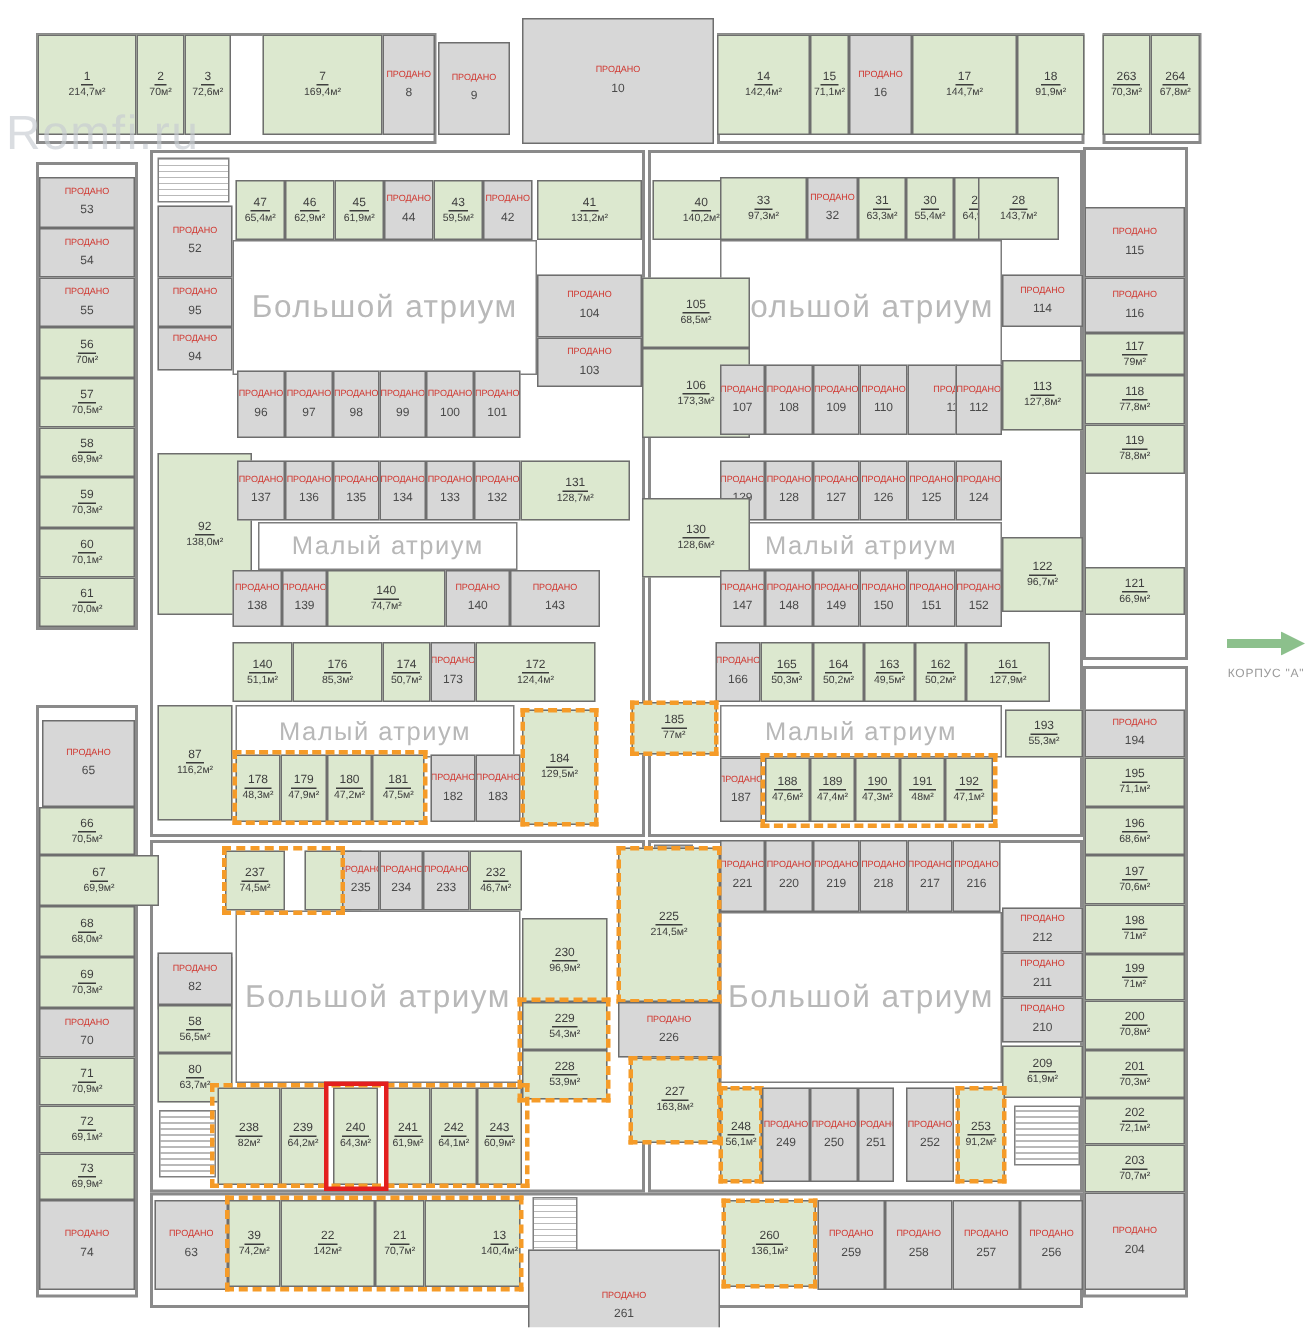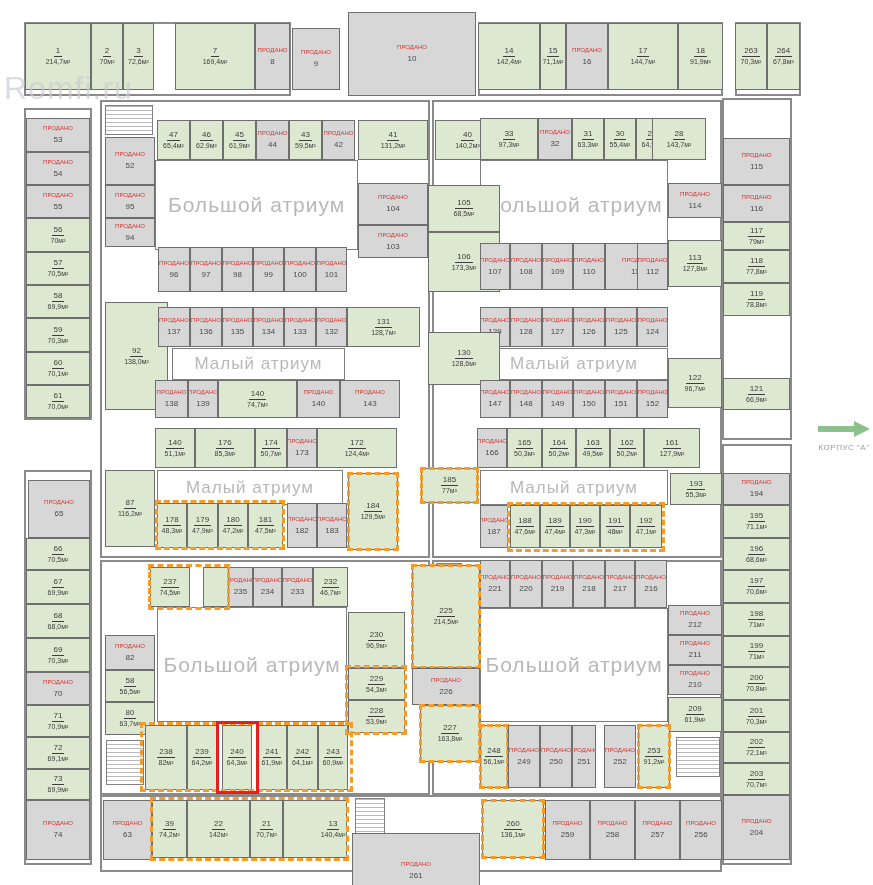--- a/index.html
+++ b/index.html
@@ -177,21 +177,21 @@
       <span class="area">70,0м²</span>
     </div>
     <div class="unit sold" style="left: 28px; top: 480px; width: 62px; height: 58px;">
       <span class="sold-lbl">ПРОДАНО</span>
       <span class="num-plain">65</span>
     </div>
     <div class="unit avail" style="left: 26px; top: 538px; width: 64px; height: 32px;">
       <span class="num">66</span>
       <span class="area">70,5м²</span>
     </div>
-    <div class="unit avail" style="left: 26px; top: 570px; width: 64px; height: 34px;">
+    <div class="unit avail" style="left: 26px; top: 570px; width: 80px; height: 34px;">
       <span class="num">67</span>
       <span class="area">69,9м²</span>
     </div>
     <div class="unit avail" style="left: 26px; top: 604px; width: 64px; height: 34px;">
       <span class="num">68</span>
       <span class="area">68,0м²</span>
     </div>
     <div class="unit avail" style="left: 26px; top: 638px; width: 64px; height: 34px;">
       <span class="num">69</span>
       <span class="area">70,3м²</span>

